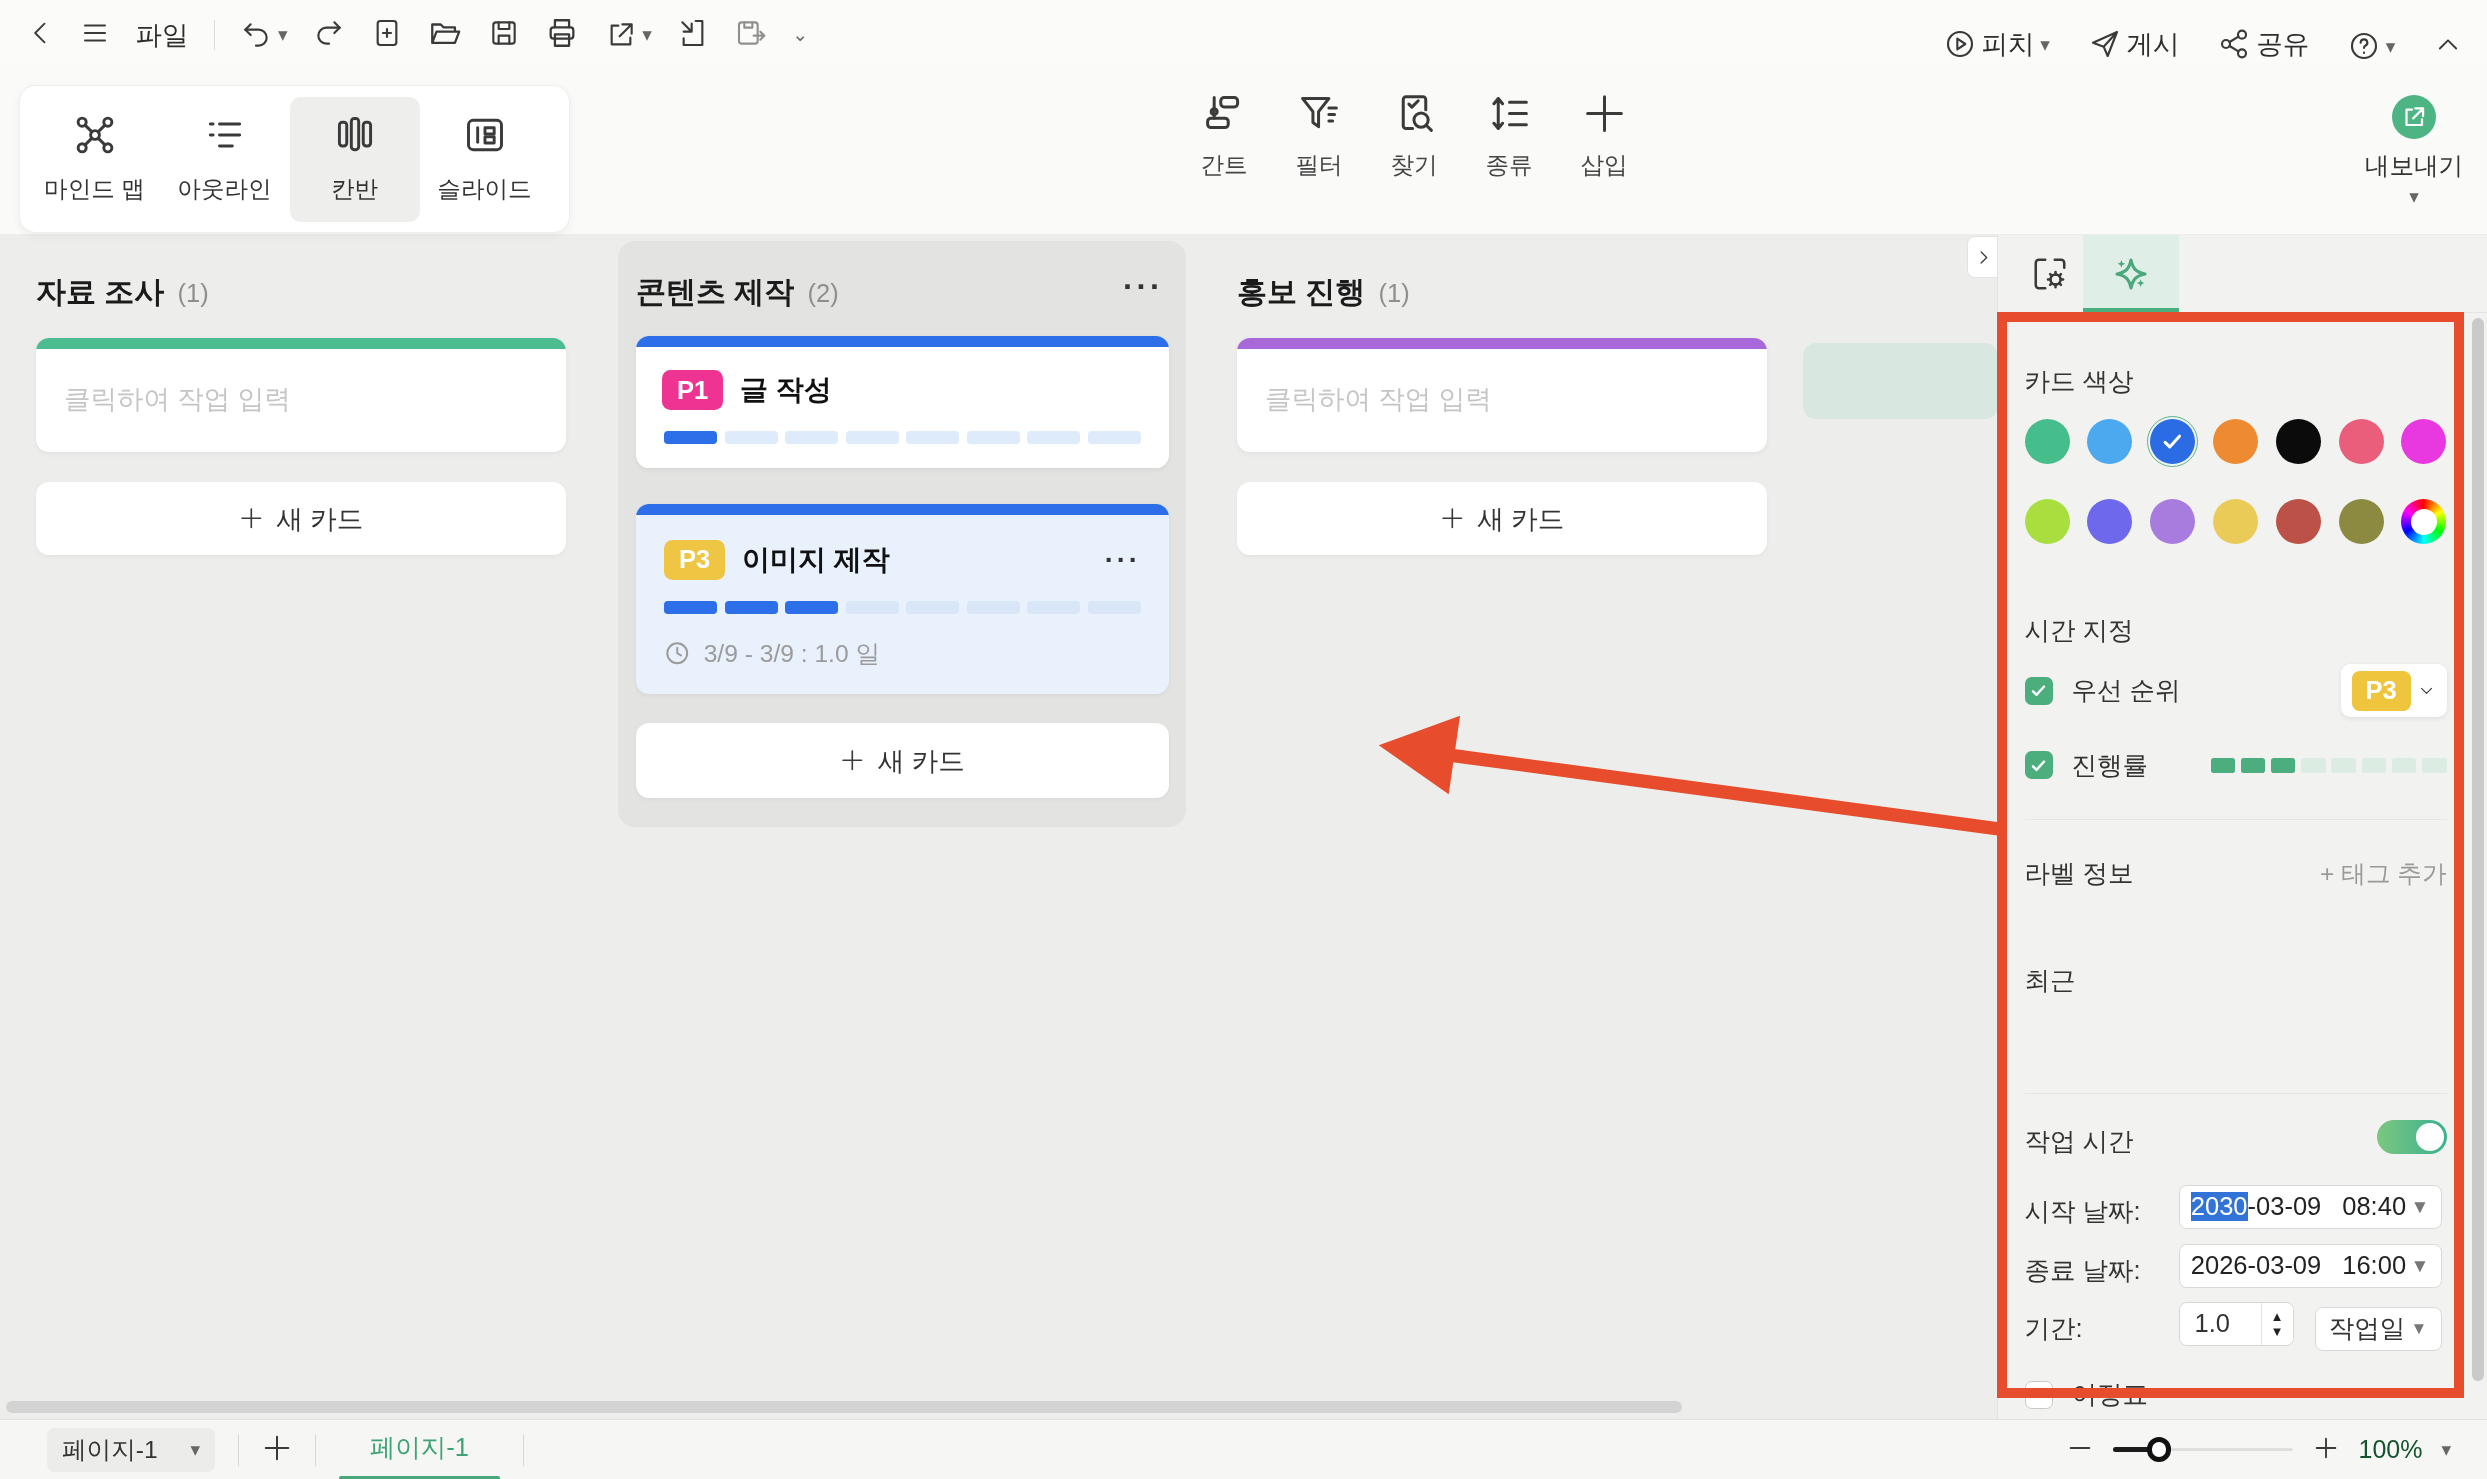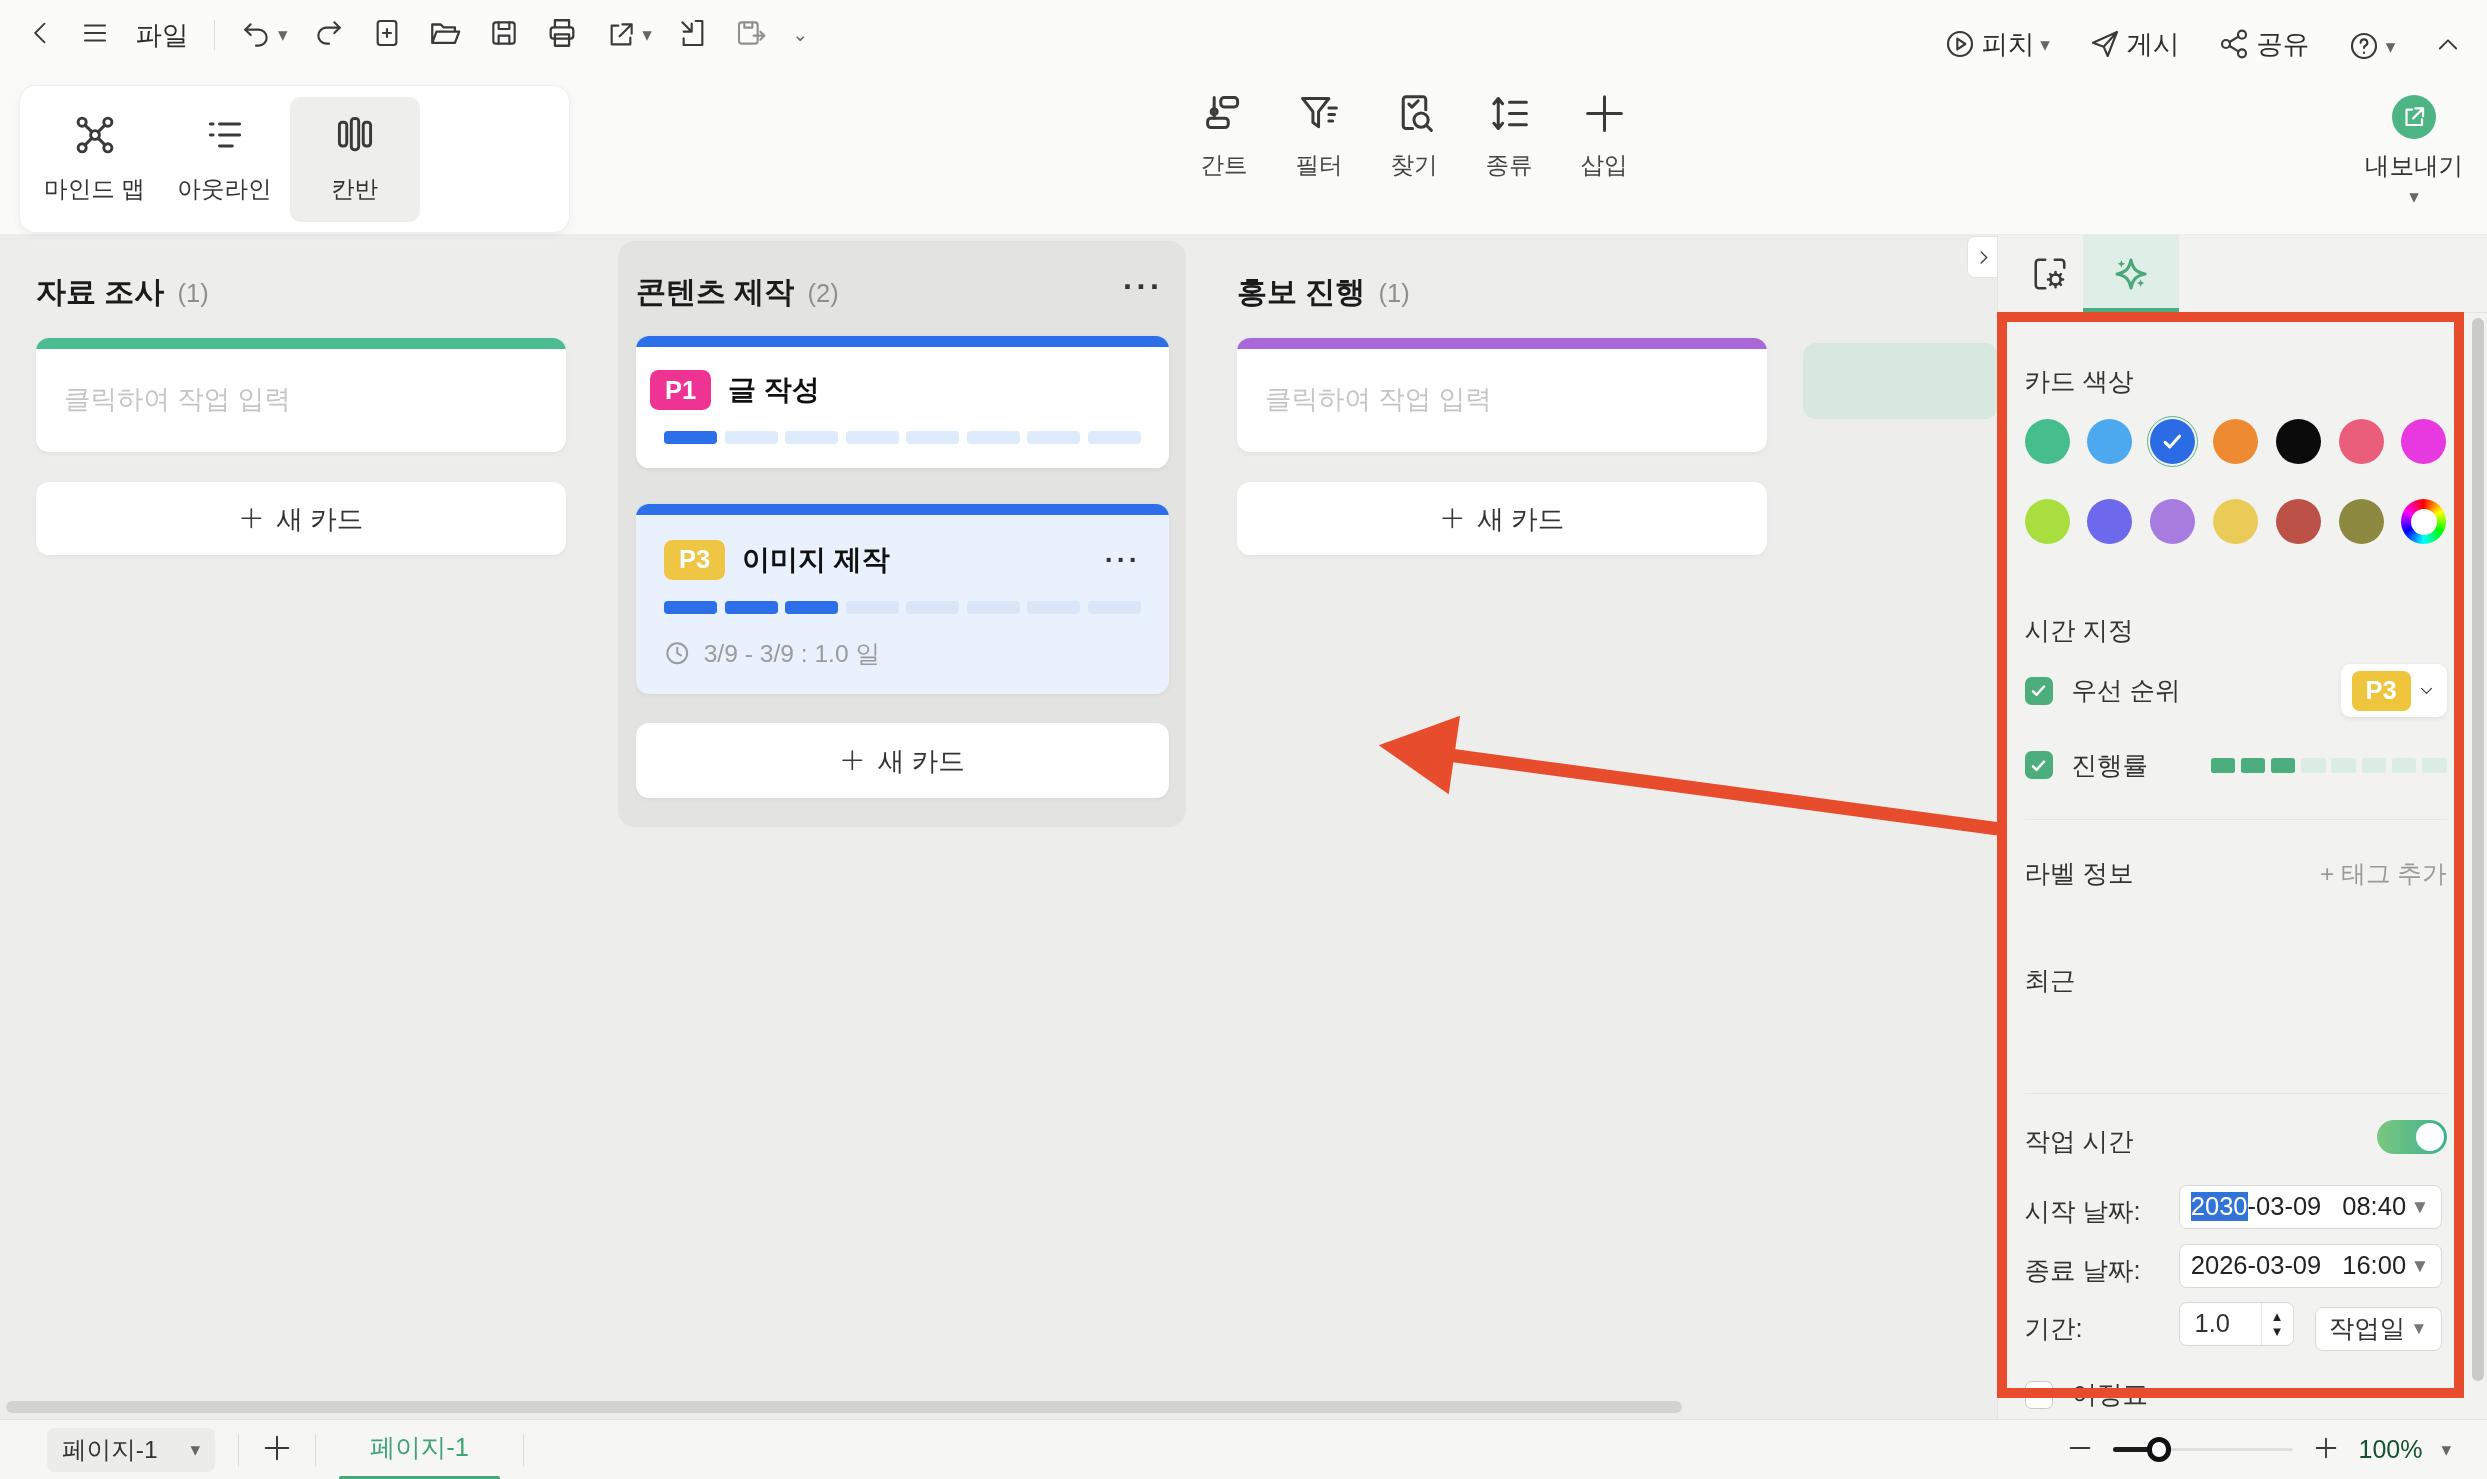--- a/index.html
+++ b/index.html
@@ -248,20 +248,29 @@
         <span class="lbl">아웃라인</span>
       </div>
       <div class="vtab active">
         <span><svg width="44" height="44" viewBox="0 0 24 24">
               <rect class="ico" x="3.5" y="5" width="4" height="13" rx="1.6"></rect>
               <rect class="ico" x="10" y="3" width="4" height="17" rx="1.6"></rect>
               <rect class="ico" x="16.5" y="5" width="4" height="13" rx="1.6"></rect>
             </svg></span>
         <span class="lbl">칸반</span>
       </div>
+      <div class="vtab">
+        <span><svg width="44" height="44" viewBox="0 0 24 24">
+              <rect class="ico" x="3" y="4" width="18" height="16" rx="2.5"></rect>
+              <path class="ico" d="M8 8 v8"></path>
+              <rect class="ico" x="12" y="8" width="5" height="3.4" fill="#3a3a3a"></rect>
+              <rect class="ico" x="12" y="13" width="5" height="3.4" fill="#3a3a3a"></rect>
+            </svg></span>
+        <span class="lbl">슬라이드</span>
+      </div>
     </div>
 
     <div id="tools">
       <div class="tool">
         <span><svg width="45" height="45" viewBox="0 0 24 24">
               <rect class="ico" x="10" y="3.5" width="9" height="5" rx="1.8"></rect>
               <rect class="ico" x="3" y="14.5" width="11" height="5" rx="1.8"></rect>
               <path class="ico" d="M6.5 3.5 v11"></path>
               <circle class="ico" cx="6.5" cy="11" r="1.6"></circle>
             </svg></span>
@@ -325,21 +334,21 @@
 
   <div id="col2box"></div>
   <div class="col-title" style="left:636px; top:272px;">
     <span class="t">콘텐츠 제작</span>
     <span class="c">(2)</span>
   </div>
   <span class="menu-dots" style="position:absolute; left:1123px; top:270px;">···</span>
 
   <div class="card" style="left:636px; top:336px; width:533px; height:132px;">
     <div class="bar" style="background: rgb(45, 111, 232);"></div>
-    <div style="display:flex; align-items:center; padding:23px 28px 0 14px;">
+    <div style="display:flex; align-items:center; padding:23px 28px 0 26px;">
       <span class="badge" style="background: rgb(238, 51, 146);">P1</span>
       <span class="card-title">글 작성</span>
     </div>
     <div class="prog" style="margin:21px 28px 0 28px;">
         <span class="seg" style="background: rgb(45, 111, 232);"></span>
         <span class="seg" style="background: rgb(221, 235, 251);"></span>
         <span class="seg" style="background: rgb(221, 235, 251);"></span>
         <span class="seg" style="background: rgb(221, 235, 251);"></span>
         <span class="seg" style="background: rgb(221, 235, 251);"></span>
         <span class="seg" style="background: rgb(221, 235, 251);"></span>

